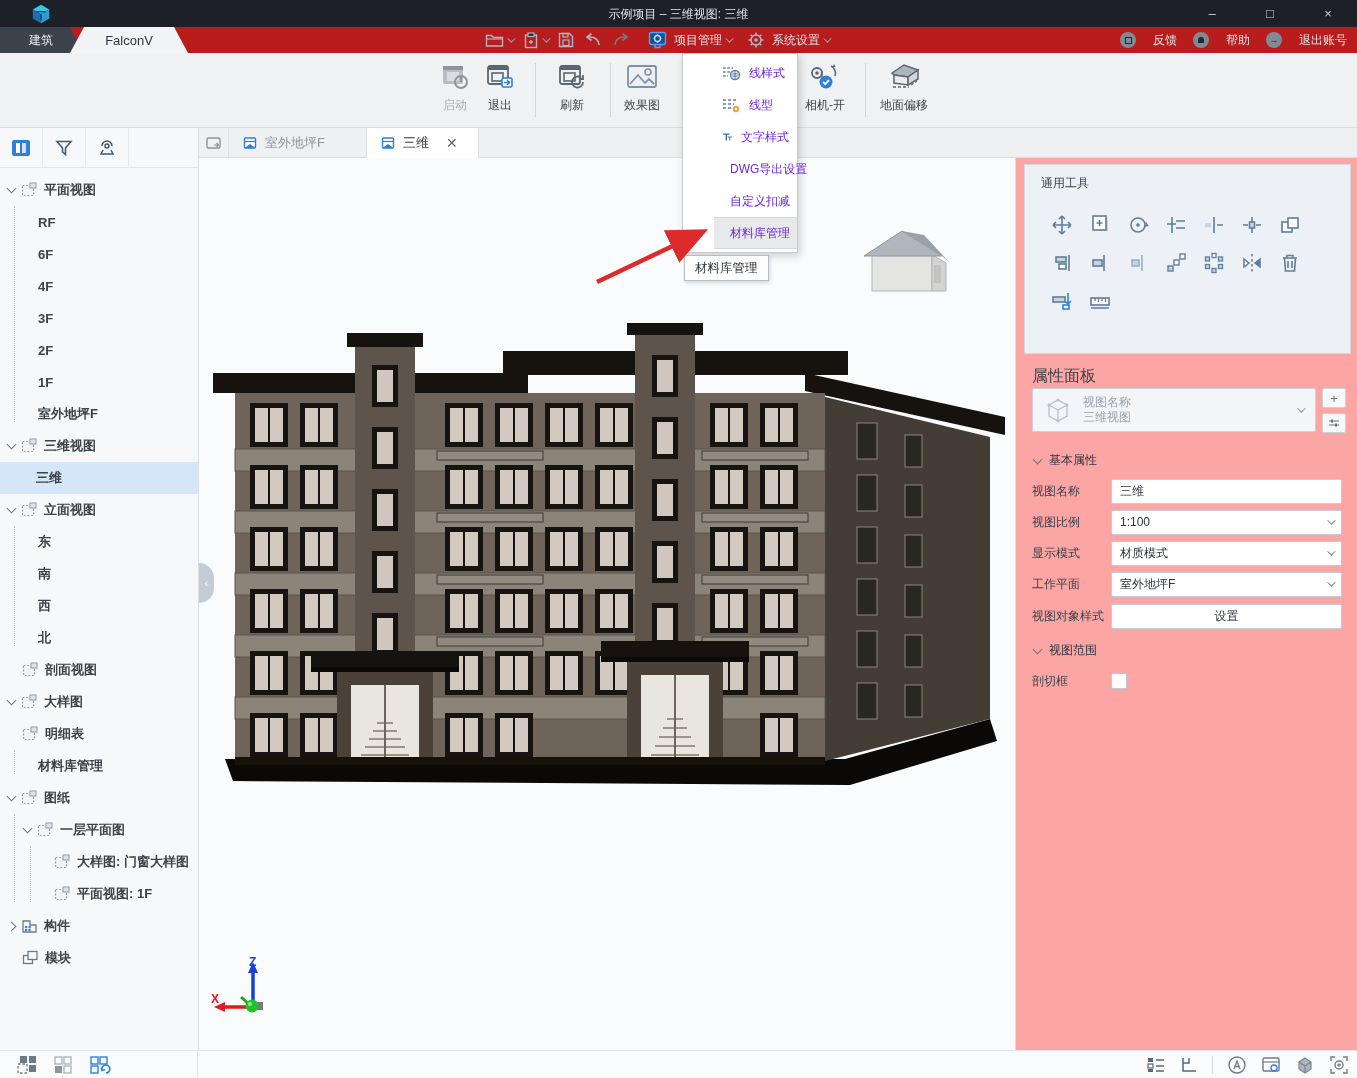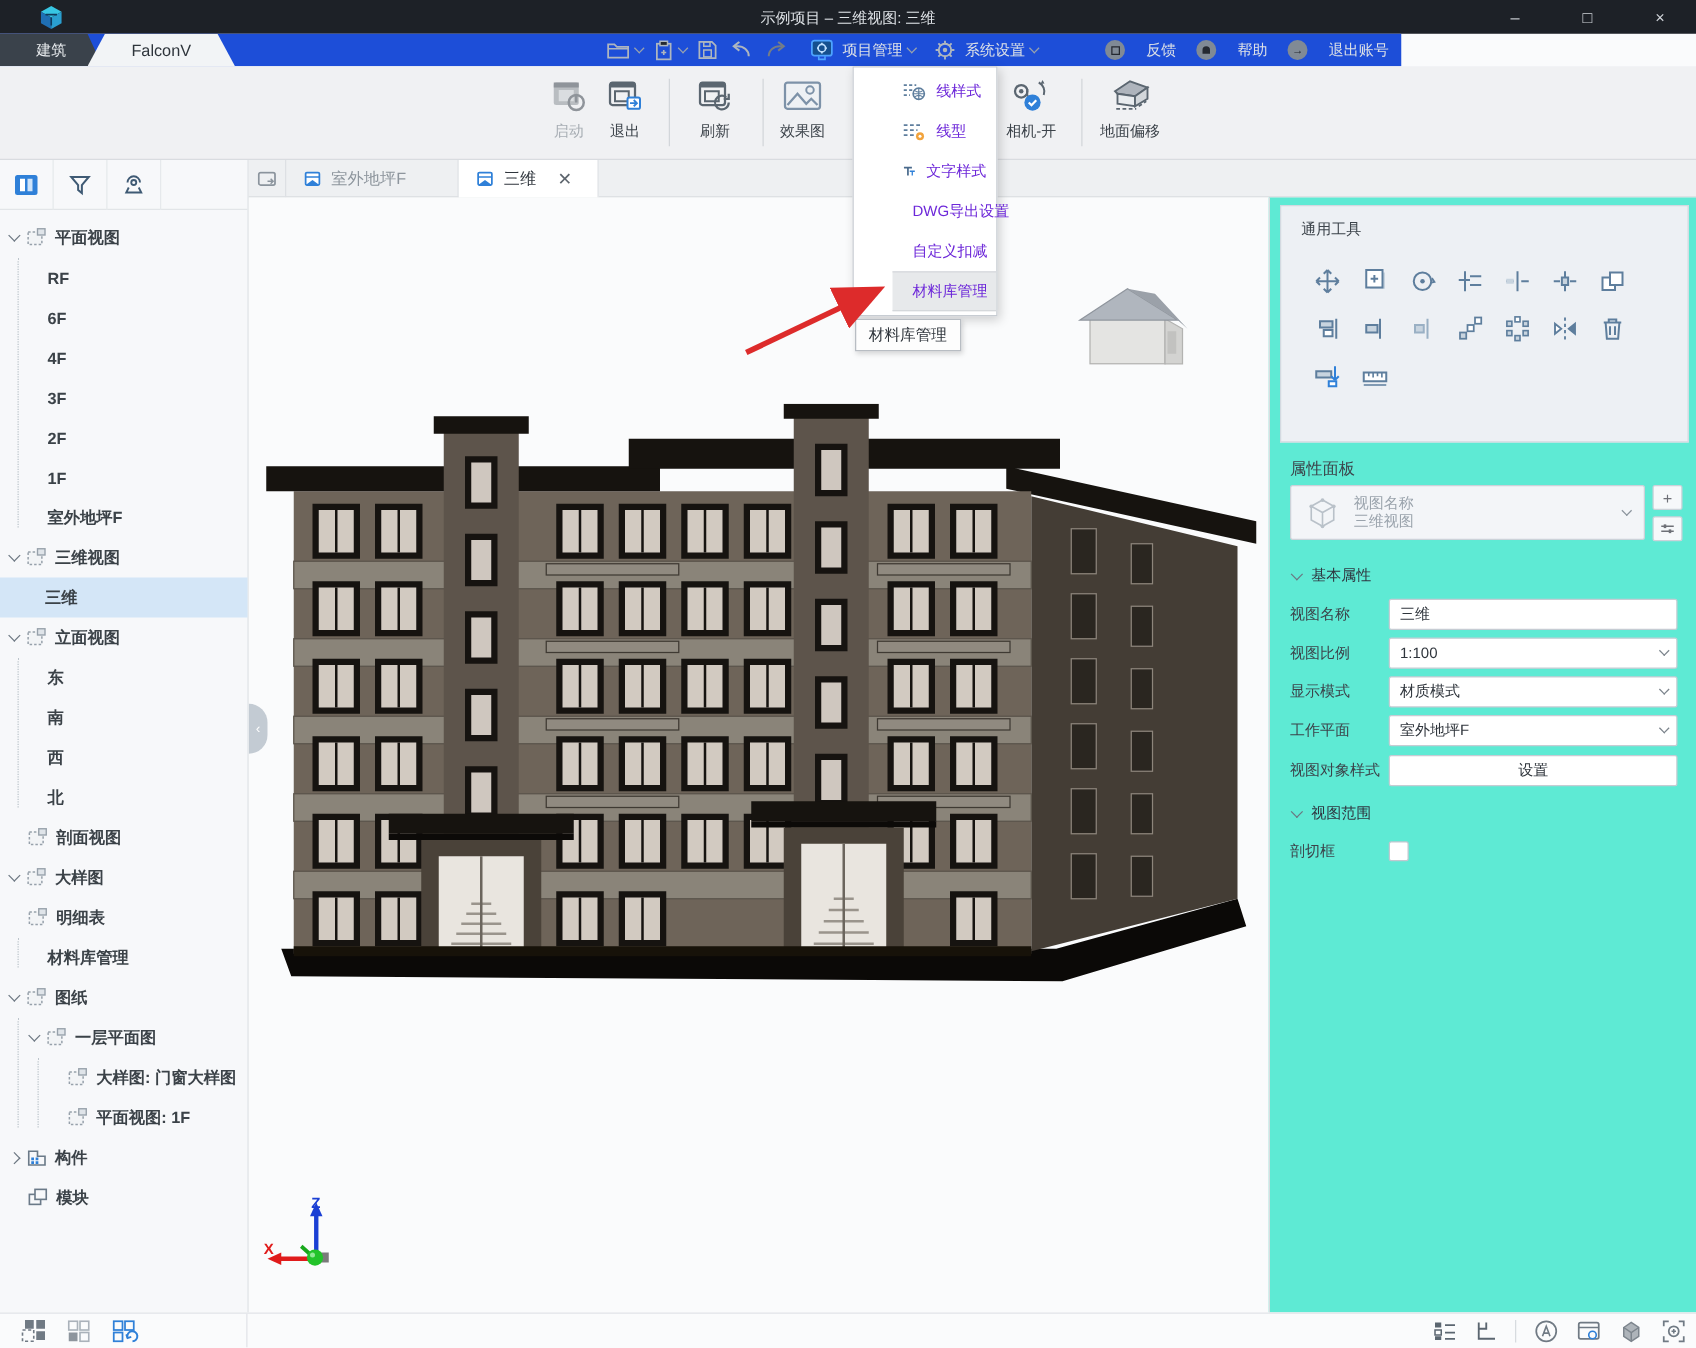--- a/index.html
+++ b/index.html
@@ -8,41 +8,41 @@
   #app { position:relative; width:1357px; height:1078px; }
 
   
   #titlebar { left:0; top:0; width:1357px; height:27px; background:#1d2127; color:#e8eaec; }
   #titlebar .title { position:absolute; left:0; right:0; top:6px; text-align:center; font-size:12px; color:#dfe3e7; }
   #logo { position:absolute; left:30px; top:3px; width:22px; height:22px; }
   .winbtns { position:absolute; right:0; top:0; height:27px; display:flex; }
   .winbtn { width:58px; height:27px; display:flex; align-items:center; justify-content:center; color:#cfd3d8; font-size:13px; }
 
   
-  #menubar { left:0; top:27px; width:1121px; height:26px; background:#1d4ed8; color:#dde1e6; font-size:12px; }
+  #menubar { left:0; top:27px; width:1357px; height:26px; background:#b91c1c; color:#dde1e6; font-size:12px; }
   .mtab-dark { position:absolute; left:0; top:0; width:82px; height:26px; background:#3a424b; color:#e8ebee; display:flex; align-items:center; justify-content:center; clip-path:polygon(0 0,70px 0,82px 26px,0 26px); }
   .mtab-light { position:absolute; left:70px; top:0; width:118px; height:26px; background:#f2f4f6; color:#2e343b; display:flex; align-items:center; justify-content:center; clip-path:polygon(14px 0,104px 0,118px 26px,0 26px); font-size:13px; }
   .mcenter { position:absolute; left:485px; top:0; height:26px; display:flex; align-items:center; gap:10px; }
   .micon { display:flex; align-items:center; gap:3px; }
   .chev { width:6px; height:6px; border-right:1.4px solid #9aa3ad; border-bottom:1.4px solid #9aa3ad; transform:rotate(45deg) translateY(-2px); display:inline-block; }
   .mright { position:absolute; right:10px; top:0; height:26px; display:flex; align-items:center; gap:16px; }
   .mrit { display:flex; align-items:center; gap:17px; color:#dde1e6; }
   .circ-ico { width:16px; height:16px; border-radius:50%; background:#808a95; display:flex; align-items:center; justify-content:center; }
 
   
   #ribbon { left:0; top:53px; width:1357px; height:75px; background:#f0f1f3; border-bottom:1px solid #d9dce0; }
   .rbtn { position:absolute; top:8px; width:64px; height:60px; display:flex; flex-direction:column; align-items:center; justify-content:flex-start; gap:4px; font-size:12px; color:#3c434a; }
   .rbtn.disabled { color:#a7adb3; }
   .rsep { position:absolute; top:10px; width:1px; height:54px; background:#d2d6da; }
 
   
   #sidebar { left:0; top:128px; width:199px; height:922px; background:#f7f8fa; border-right:1px solid #dcdfe3; }
   #tabstrip { left:199px; top:128px; width:1158px; height:30px; background:#eef0f2; border-bottom:1px solid #d9dce0; }
   #canvas { left:199px; top:158px; width:816px; height:892px; background:#fafbfc; overflow:hidden; }
-  #rightpanel { left:1015px; top:158px; width:342px; height:892px; background:#5eead4; border-left:1px solid #d9dce0;padding-left:24px; }
+  #rightpanel { left:1015px; top:158px; width:342px; height:892px; background:#fca5a5; border-left:1px solid #d9dce0;padding-left:24px; }
   #statusbar { left:0; top:1050px; width:1357px; height:28px; background:#fafbfc; border-top:1px solid #e1e4e7; }
 
   
   .sb-head { height:40px; border-bottom:1px solid #e2e5e8; display:flex; align-items:center; }
   .sb-hbtn { width:43px; height:40px; display:flex; align-items:center; justify-content:center; border-right:1px solid #e6e9ec; }
   
   #tree { position:relative; font-size:13px; color:#3b4248; }
   .trow { height:32px; display:flex; align-items:center; gap:6px; position:relative;font-weight:bold; }
   .trow .lbl { white-space:nowrap; }
   .tchev { width:7px; height:7px; border-right:1.5px solid #6b7680; border-bottom:1.5px solid #6b7680; display:inline-block; flex:0 0 auto; }
@@ -58,21 +58,21 @@
   .vtab { position:absolute; top:0; height:30px; display:flex; align-items:center; gap:7px; padding:0 14px; font-size:13px; }
   .vtab.inactive { left:30px; width:138px; color:#8d959d; border-right:1px solid #dde0e4; }
   .vtab.active { left:168px; width:112px; background:#ffffff; color:#2f353c; border-right:1px solid #dde0e4; }
   .closex { font-size:14px; color:#5d656d; margin-left:10px; }
 
   
   .group { position:absolute; left:8px; width:327px; background:#edf0f4; border:1px solid #d3d9e0; }
   .gtitle { font-size:12px; color:#3c434a; padding:10px 0 0 16px; }
   .toolgrid { display:grid; grid-template-columns:repeat(7,38px); grid-auto-rows:38px; padding:14px 0 6px 18px; }
   .tg { display:flex; align-items:center; justify-content:center; }
-  .ptitle { position:absolute; left:16px; font-size:13px; color:#3c434a; }
+  .ptitle { position:absolute; left:16px; font-size:16px; color:#3c434a; }
   .selbox { position:absolute; left:16px; top:230px; width:284px; height:44px; background:#f3f5f8; border:1px solid #ccd2d9; border-radius:2px; display:flex; align-items:center; }
   .selbox .txt { font-size:12px; color:#9aa3ac; line-height:15px; margin-left:8px; }
   .sqbtn { position:absolute; width:24px; height:20px; background:#f6f8fa; border:1px solid #ccd2d9; border-radius:2px; display:flex; align-items:center; justify-content:center; color:#6e7077; font-size:13px; }
   .sechdr { position:absolute; left:18px; display:flex; align-items:center; gap:8px; font-size:12px; color:#2f3640; }
   .frow { position:absolute; left:16px; width:310px; height:26px; display:flex; align-items:center; }
   .frow .flab { flex:0 0 79px; font-size:12px; color:#3c434a; }
   .ctrl { flex:1; height:25px; background:#fff; border:1px solid #c6ccd3; border-radius:2px; display:flex; align-items:center; padding:0 8px; font-size:12px; color:#2f353c; position:relative; }
   .ctrl .dd { position:absolute; right:8px; width:6px; height:6px; border-right:1.4px solid #7c848c; border-bottom:1.4px solid #7c848c; transform:rotate(45deg) translateY(-2px); }
   input.ctrl-in { width:100%; height:25px; background:#fff; border:1px solid #c6ccd3; border-radius:2px; padding:0 8px; font-size:12px; color:#2f353c; font-family:inherit; }
   .setbtn { flex:1; height:25px; background:#fff; border:1px solid #c6ccd3; border-radius:2px; font-size:12px; color:#2f353c; text-align:center; line-height:23px; }

